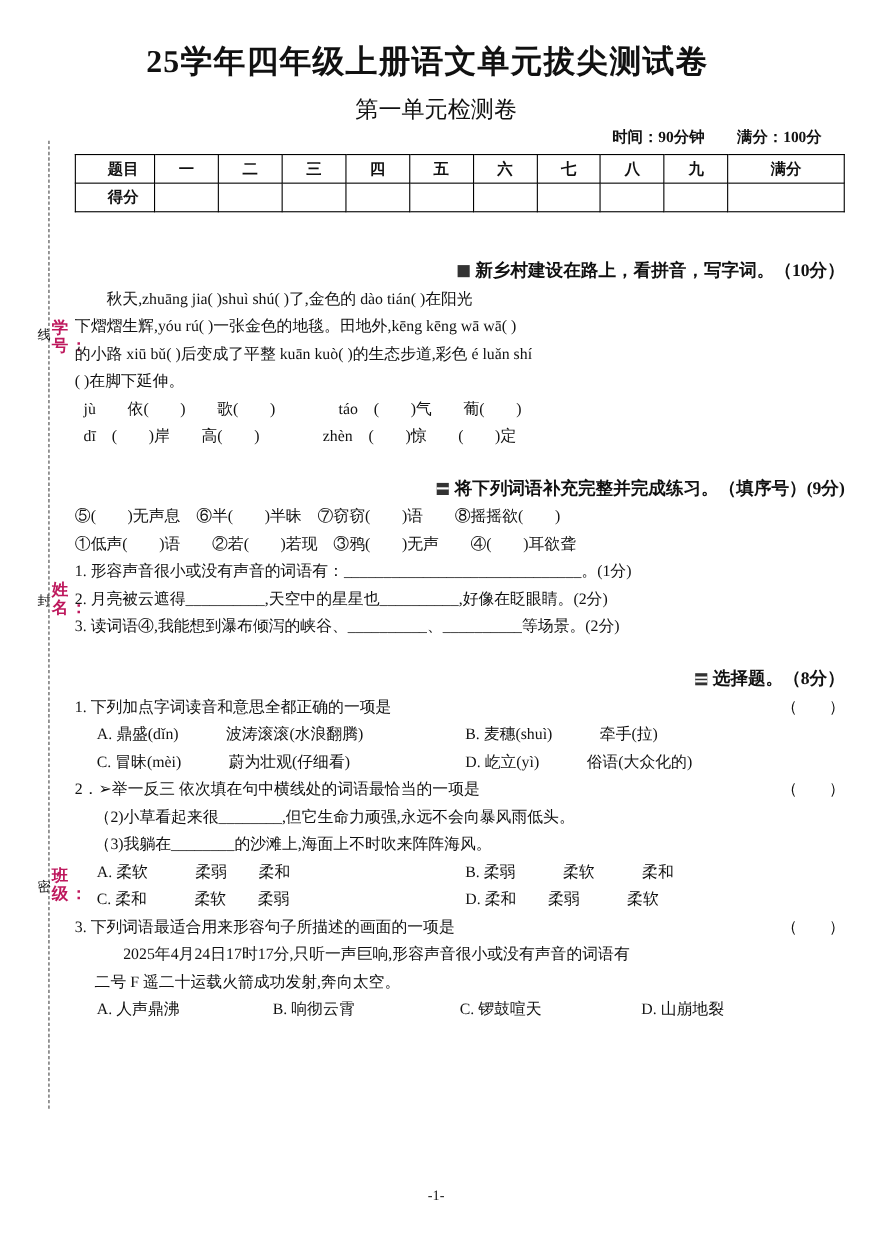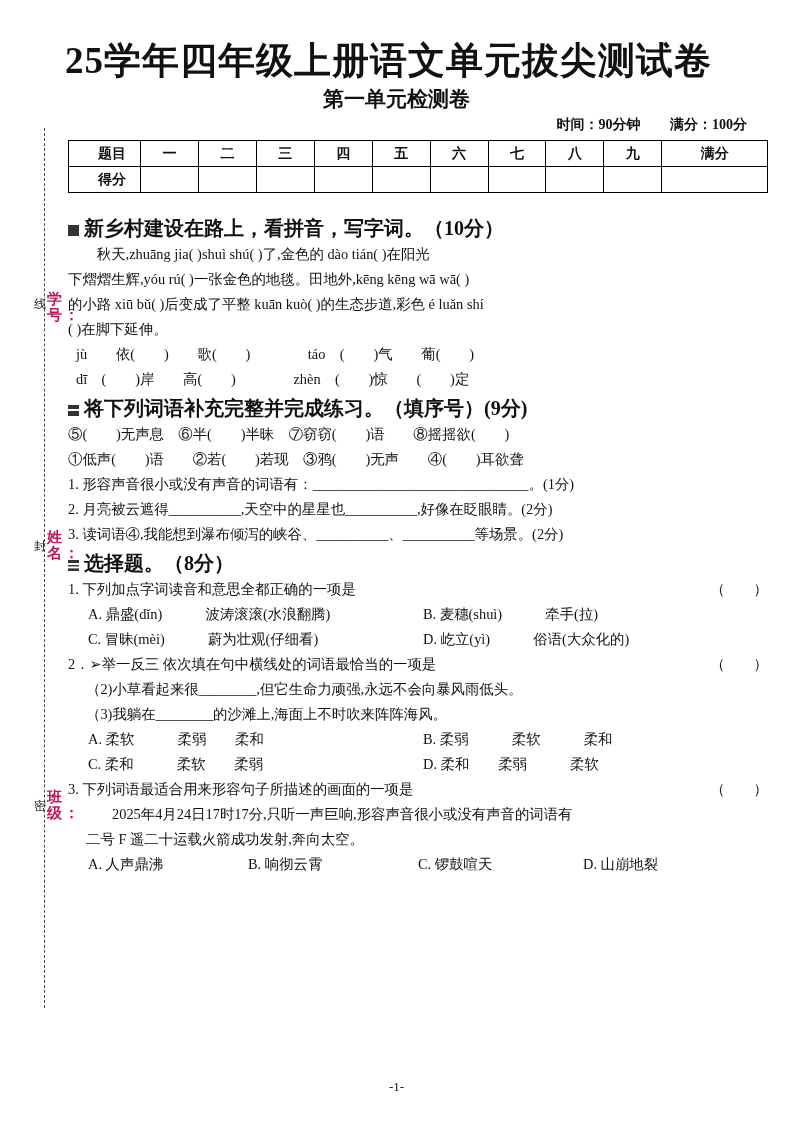--- a/index.html
+++ b/index.html
@@ -51,32 +51,32 @@
     color: #111;
   }
   .side-sub .ch { display: block; }
 
   
   .title-main {
     position: absolute;
     left: 0; right: 16px;
     top: 36px;
     text-align: center;
-    font-size: 37px;
+    font-size: 29px;
     font-weight: bold;
     letter-spacing: 1px;
     font-family: "Liberation Serif", serif;
   }
   .title-sub {
     position: absolute;
     left: 0; right: 0;
     top: 85px;
     text-align: center;
     font-size: 21px;
-    font-weight: bold;
+    font-weight: normal;
   }
   .meta-line {
     position: absolute;
     right: 46px;
     top: 116px;
     font-size: 14px;
     font-weight: bold;
   }
   .meta-line span { margin-left: 26px; }
 
@@ -102,23 +102,24 @@
   .content {
     position: absolute;
     left: 68px;
     top: 212px;
     width: 700px;
     font-size: 14.4px;
     line-height: 25px;
   }
   .sect-head {
     font-weight: bold;
-    margin-top: 4px;
+    margin-top: 22px;
     margin-bottom: 1px;
-    font-size: 20px;
+    font-size: 16px;
+    text-align: right;
   }
   .sq {
     display: inline-block;
     width: 11px;
     height: 11px;
     background: #333;
     margin-right: 5px;
     position: relative;
     top: 1px;
   }

